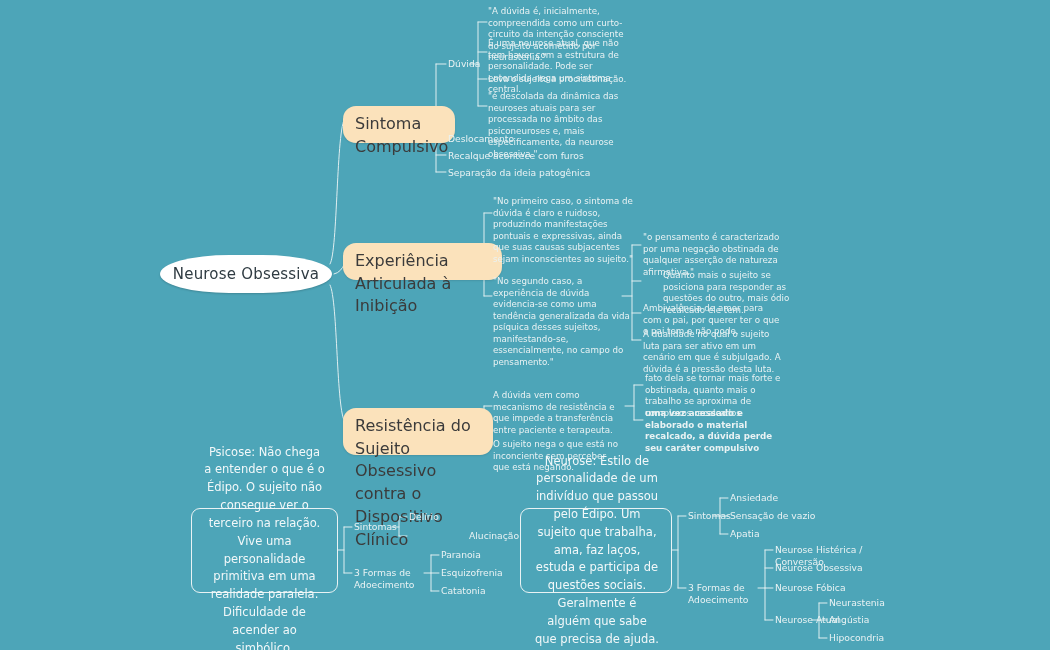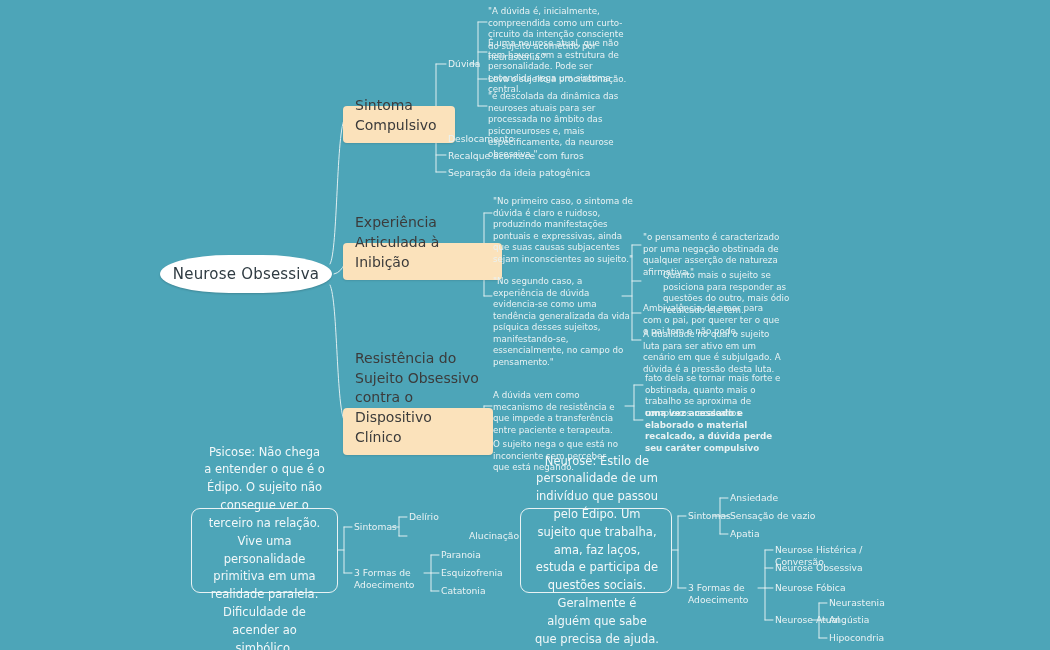--- a/index.html
+++ b/index.html
@@ -19,22 +19,22 @@
     background:#ffffff;color:#2f3b42;
     display:flex;align-items:center;justify-content:center;
     font-size:15px;letter-spacing:.2px;
     border-radius:50% / 62%;
     box-shadow:0 1px 2px rgba(0,0,0,.18);
   }
 
   
   .topic{
     position:absolute;background:#fbe2bb;color:#3b3b3b;
-    border-radius:4px;display:flex;align-items:flex-end;
-    padding:7px 12px;font-size:14px;line-height:1.42;
+    border-radius:13px;display:flex;align-items:flex-start;
+    padding:7px 12px;font-size:16px;line-height:1.42;
     box-shadow:0 1px 2px rgba(0,0,0,.10);
   }
 
   
   .obox{
     position:absolute;border:1.4px solid #eaf3f4;border-radius:9px;
     color:#f2f8f9;font-size:11.5px;line-height:1.55;
     text-align:center;padding:10px 12px;box-sizing:border-box;
     display:flex;align-items:center;justify-content:center;
   }

